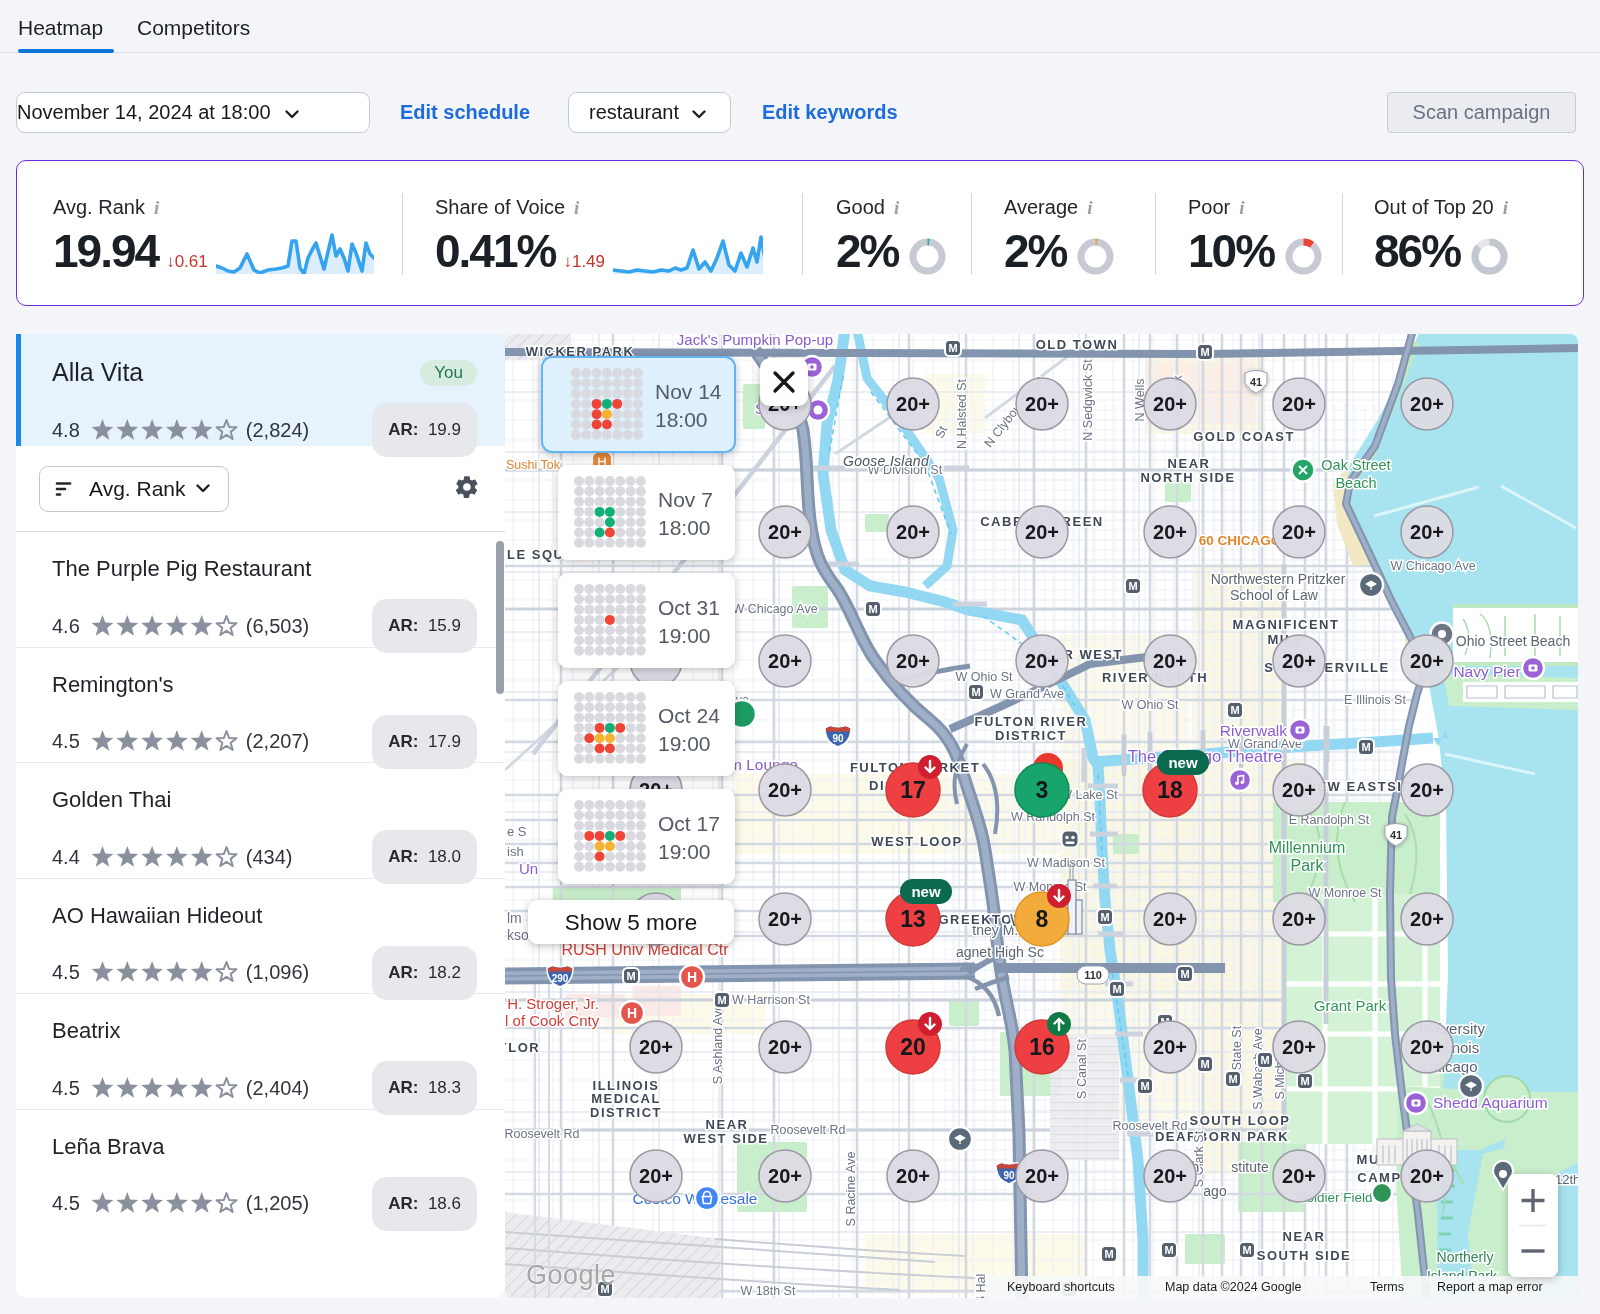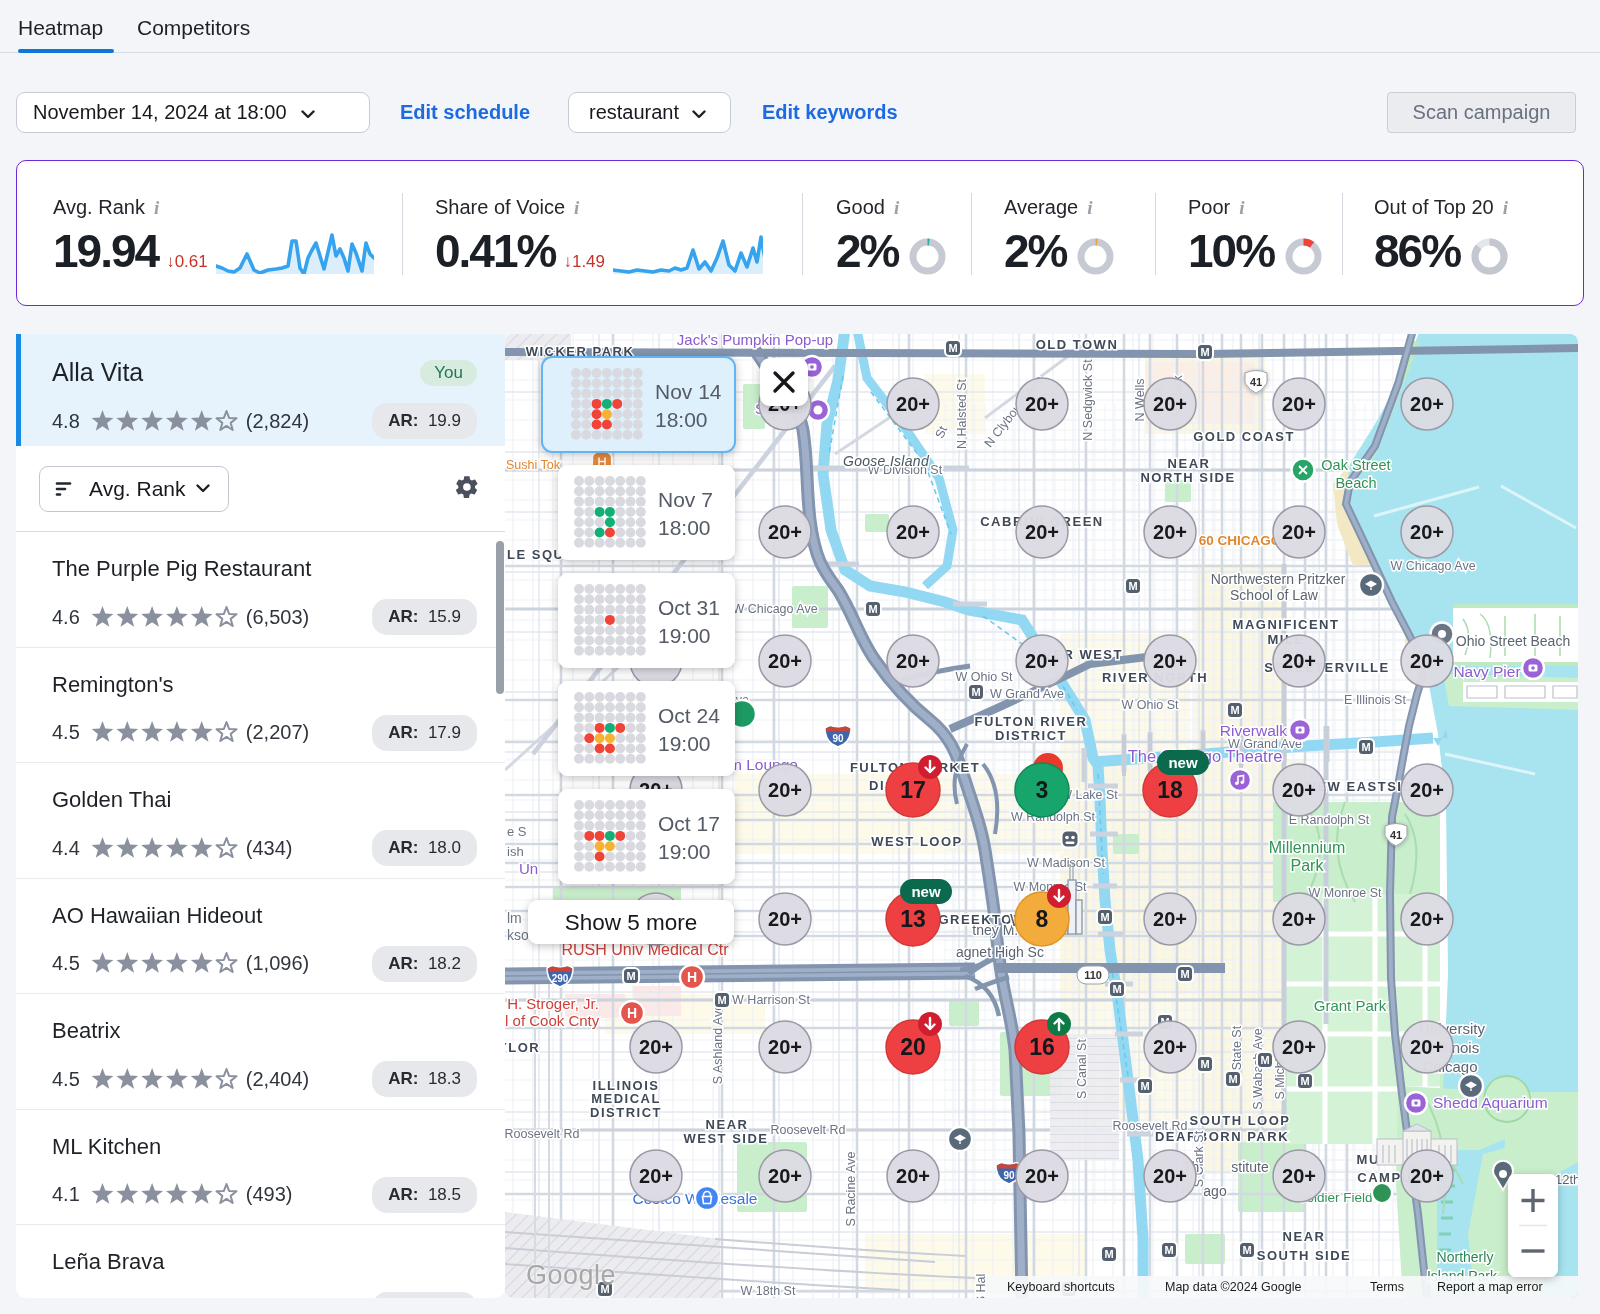--- a/index.html
+++ b/index.html
@@ -17,38 +17,38 @@
 .sdiv{position:absolute;top:32px;width:1px;height:82px;background:#d5d8de}
 .statblk{position:absolute;top:35px}
 #lpanel{position:absolute;left:16px;top:334px;width:489px;height:964px;background:#fff;border-radius:0 0 10px 10px;overflow:hidden}
 .selcard{position:relative;height:112px;background:#e7f3fc;border-left:5px solid #1789e6;padding:24px 28px 0 31px}
 .srow1{display:flex;align-items:center}
 .sname{font-size:25px;color:#1e2227}
 .youpill{margin-left:auto;background:#d7ecdf;color:#1f7a50;font-size:17px;padding:3px 14px;border-radius:14px}
 .rnum{font-size:20px;color:#30353d;margin-right:11px}
 .rcount{font-size:20px;color:#30353d;margin-left:6px}
 .irow{display:flex;align-items:center}
-.arpill{margin-left:auto;background:#e7e8ec;border-radius:15px;font-size:17px;color:#272b31;padding:8px 16px;white-space:nowrap}
+.arpill{margin-left:auto;background:#e7e8ec;border-radius:15px;font-size:17px;color:#272b31;padding:17px 16px;white-space:nowrap}
 .arpill b{font-weight:700}
 .sortrow{height:86px;border-bottom:1px solid #d8dbe1;display:flex;align-items:center;padding:0 25px 0 23px}
 .sortbtn{display:inline-flex;align-items:center;border:1px solid #c2c7cf;border-radius:9px;padding:10px 18px 10px 15px;font-size:21px;color:#16191e}
 .gear{margin-left:auto}
 .item{position:relative;height:115.5px;border-bottom:1px solid #e8eaee;padding:24px 28px 0 36px}
 .item.last{border-bottom:none}
 .iname{font-size:22px;color:#1e2227}
 .item .irow{margin-top:17px}
 .scrollbar{position:absolute;right:1px;top:207px;width:8px;height:153px;background:#9aa0aa;border-radius:4px}
 #map{position:absolute;left:505px;top:334px;width:1073px;height:964px;border-radius:8px}
 </style></head><body>
 <div id="tabs">
     <span class="tab" id="tab1">Heatmap</span>
     <span class="tab" id="tab2">Competitors</span>
     <div id="tabline"></div>
   </div>
-<div class="selbox" style="left:16px;width:354px;padding-left:16px">November 14, 2024 at 18:00<span style="margin-left:14px"><svg width="14" height="9" viewBox="0 0 14 9">
+<div class="selbox" style="left:16px;width:354px;">November 14, 2024 at 18:00<span style="margin-left:14px"><svg width="14" height="9" viewBox="0 0 14 9">
         <path d="M1.5 1.5 L7 7 L12.5 1.5" fill="none" stroke="#1c2026" stroke-width="2.4" stroke-linecap="round" stroke-linejoin="round"></path>
       </svg></span></div>
 <span class="link" style="left:400px">Edit schedule</span>
 <div class="selbox" style="left:568px;width:163px;padding-left:20px">restaurant<span style="margin-left:13px"><svg width="14" height="9" viewBox="0 0 14 9">
         <path d="M1.5 1.5 L7 7 L12.5 1.5" fill="none" stroke="#1c2026" stroke-width="2.4" stroke-linecap="round" stroke-linejoin="round"></path>
       </svg></span></div>
 <span class="link" style="left:762px">Edit keywords</span>
 <div id="scanbtn">Scan campaign</div>
 <div id="stats">
   <div class="statblk" style="left:36px">
@@ -1143,36 +1143,20 @@
             <polygon points="36.3,1.0 39.1,8.6 47.2,8.9 40.9,14.0 43.1,21.8 36.3,17.3 29.5,21.8 31.7,14.0 25.4,8.9 33.5,8.6" fill="#8a909d"></polygon>
             <polygon points="61.1,1.0 63.9,8.6 72.0,8.9 65.7,14.0 67.9,21.8 61.1,17.3 54.3,21.8 56.5,14.0 50.2,8.9 58.3,8.6" fill="#8a909d"></polygon>
             <polygon points="85.9,1.0 88.7,8.6 96.8,8.9 90.5,14.0 92.7,21.8 85.9,17.3 79.1,21.8 81.3,14.0 75.0,8.9 83.1,8.6" fill="#8a909d"></polygon>
             <polygon points="110.7,1.0 113.5,8.6 121.6,8.9 115.3,14.0 117.5,21.8 110.7,17.3 103.9,21.8 106.1,14.0 99.8,8.9 107.9,8.6" fill="#8a909d"></polygon>
             <polygon points="135.5,2.0 138.1,8.9 145.5,9.3 139.7,13.9 141.7,21.0 135.5,16.9 129.3,21.0 131.3,13.9 125.5,9.3 132.9,8.9" fill="none" stroke="#8a909d" stroke-width="2" stroke-linejoin="round"></polygon>
           </svg>
           <span class="rcount">(2,404)</span>
           <span class="arpill"><b>AR:</b>&nbsp;&nbsp;18.3</span>
         </div>
       </div>
-      <div class="item">
-        <div class="iname">ML Kitchen</div>
-        <div class="irow">
-          <span class="rnum">4.1</span>
-          <svg width="149" height="25" style="vertical-align:-4px">
-            <polygon points="11.5,1.0 14.3,8.6 22.4,8.9 16.1,14.0 18.3,21.8 11.5,17.3 4.7,21.8 6.9,14.0 0.6,8.9 8.7,8.6" fill="#8a909d"></polygon>
-            <polygon points="36.3,1.0 39.1,8.6 47.2,8.9 40.9,14.0 43.1,21.8 36.3,17.3 29.5,21.8 31.7,14.0 25.4,8.9 33.5,8.6" fill="#8a909d"></polygon>
-            <polygon points="61.1,1.0 63.9,8.6 72.0,8.9 65.7,14.0 67.9,21.8 61.1,17.3 54.3,21.8 56.5,14.0 50.2,8.9 58.3,8.6" fill="#8a909d"></polygon>
-            <polygon points="85.9,1.0 88.7,8.6 96.8,8.9 90.5,14.0 92.7,21.8 85.9,17.3 79.1,21.8 81.3,14.0 75.0,8.9 83.1,8.6" fill="#8a909d"></polygon>
-            <polygon points="110.7,1.0 113.5,8.6 121.6,8.9 115.3,14.0 117.5,21.8 110.7,17.3 103.9,21.8 106.1,14.0 99.8,8.9 107.9,8.6" fill="#8a909d"></polygon>
-            <polygon points="135.5,2.0 138.1,8.9 145.5,9.3 139.7,13.9 141.7,21.0 135.5,16.9 129.3,21.0 131.3,13.9 125.5,9.3 132.9,8.9" fill="none" stroke="#8a909d" stroke-width="2" stroke-linejoin="round"></polygon>
-          </svg>
-          <span class="rcount">(493)</span>
-          <span class="arpill"><b>AR:</b>&nbsp;&nbsp;18.5</span>
-        </div>
-      </div>
       <div class="item last">
         <div class="iname">Leña Brava</div>
         <div class="irow">
           <span class="rnum">4.5</span>
           <svg width="149" height="25" style="vertical-align:-4px">
             <polygon points="11.5,1.0 14.3,8.6 22.4,8.9 16.1,14.0 18.3,21.8 11.5,17.3 4.7,21.8 6.9,14.0 0.6,8.9 8.7,8.6" fill="#8a909d"></polygon>
             <polygon points="36.3,1.0 39.1,8.6 47.2,8.9 40.9,14.0 43.1,21.8 36.3,17.3 29.5,21.8 31.7,14.0 25.4,8.9 33.5,8.6" fill="#8a909d"></polygon>
             <polygon points="61.1,1.0 63.9,8.6 72.0,8.9 65.7,14.0 67.9,21.8 61.1,17.3 54.3,21.8 56.5,14.0 50.2,8.9 58.3,8.6" fill="#8a909d"></polygon>
             <polygon points="85.9,1.0 88.7,8.6 96.8,8.9 90.5,14.0 92.7,21.8 85.9,17.3 79.1,21.8 81.3,14.0 75.0,8.9 83.1,8.6" fill="#8a909d"></polygon>
             <polygon points="110.7,1.0 113.5,8.6 121.6,8.9 115.3,14.0 117.5,21.8 110.7,17.3 103.9,21.8 106.1,14.0 99.8,8.9 107.9,8.6" fill="#8a909d"></polygon>

